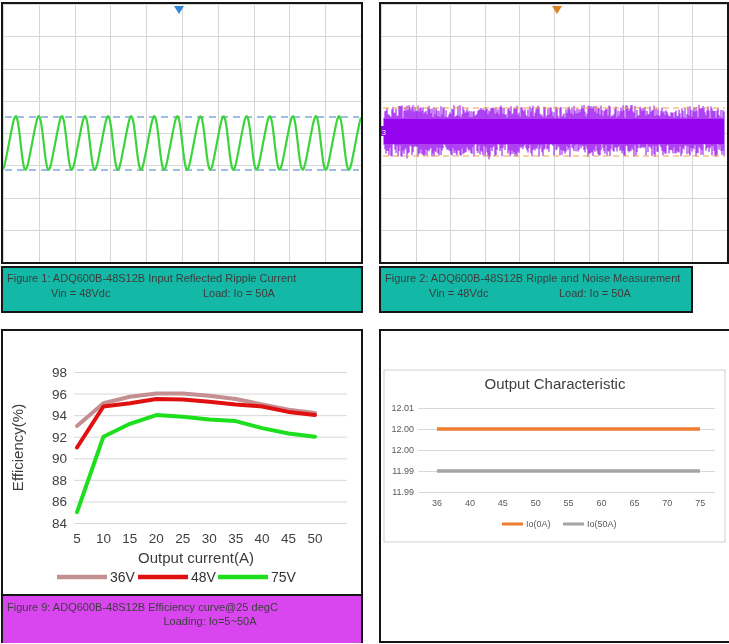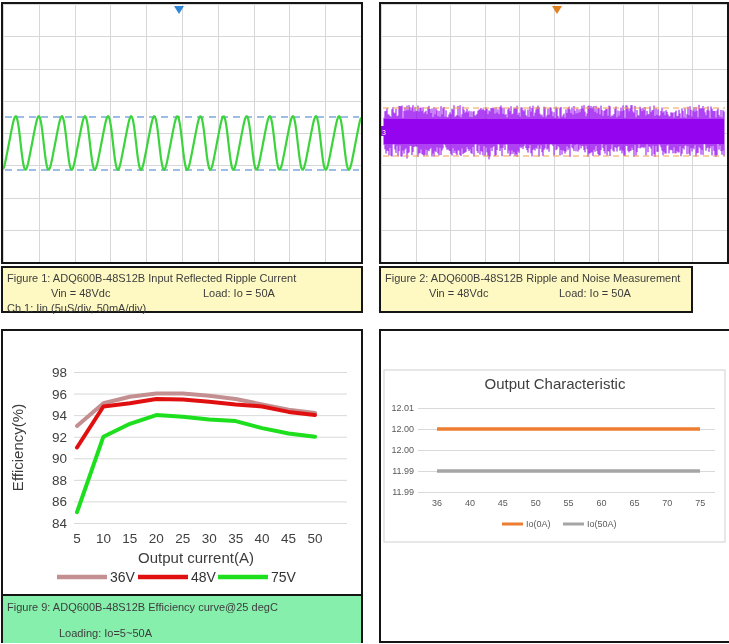--- a/index.html
+++ b/index.html
@@ -9,32 +9,32 @@
   }
   *{box-sizing:border-box;}
   .panel{position:absolute;background:#fff;}
   #p1{left:1px;top:2px;width:362px;}
   #p2{left:379px;top:2px;width:314px;}
   #p3{left:1px;top:329px;width:362px;height:314px;border:2px solid #151515;}
   #p4{left:379px;top:329px;width:392px;height:314px;border:2px solid #151515;}
   svg.scope{display:block;border:2px solid #151515;background:#fff;}
   .capbox{
     border:2px solid #151515;margin-top:2px;height:47px;
-    font-size:11px;color:#3d3d3d;padding-top:3px;background:#fef9c3;
+    font-size:11px;color:#3d3d3d;padding-top:3px;background:#14b8a6;
   }
   .cl{height:15px;line-height:15px;padding-left:4px;white-space:nowrap;}
   .cl.rel{position:relative;padding-left:0;}
   .vin{position:absolute;left:48px;}
   #p1 .load{position:absolute;left:200px;}
   #p2 .load{position:absolute;left:178px;}
   .chart-capbox{
     border-top:2px solid #151515;height:49px;font-size:11px;color:#3d3d3d;
-    padding:5px 0 0 4px;background:#86efac;
+    padding:5px 0 0 4px;background:#d946ef;
   }
-  .loading-line{padding-left:52px;margin-top:14px;}
+  .loading-line{padding-left:52px;margin-top:2px;text-align:center;}
   svg text{font-family:"Liberation Sans",sans-serif;}
 </style>
 </head>
 <body>
 
 <div class="panel" id="p1">
   <svg id="scope1" class="scope" width="362" height="262">
       <line x1="0.5" y1="0" x2="0.5" y2="258" stroke="#d7d7d7" stroke-width="1"></line>
       <line x1="36.5" y1="0" x2="36.5" y2="258" stroke="#d7d7d7" stroke-width="1"></line>
       <line x1="72.5" y1="0" x2="72.5" y2="258" stroke="#d7d7d7" stroke-width="1"></line>
@@ -59,21 +59,20 @@
       <line x1="2" y1="166" x2="356" y2="166" stroke="#7fa8dc" stroke-width="1.3" stroke-dasharray="7,5"></line>
       <path d="M0.0 165.4L1.0 163.1L2.0 159.3L3.0 154.6L4.0 149.5L5.0 144.3L6.0 139.2L7.0 134.0L8.0 128.8L9.0 123.7L10.0 119.0L11.0 115.1L12.0 112.7L13.0 112.2L14.0 114.2L15.0 118.8L16.0 125.5L17.0 133.8L18.0 142.8L19.0 151.2L20.0 158.3L21.0 163.2L22.0 165.6L23.0 165.6L24.0 163.4L25.0 159.7L26.0 155.1L27.0 150.0L28.0 144.8L29.0 139.7L30.0 134.5L31.0 129.3L32.0 124.2L33.0 119.4L34.0 115.4L35.0 112.8L36.0 112.2L37.0 113.9L38.0 118.2L39.0 124.8L40.0 133.0L41.0 141.9L42.0 150.5L43.0 157.7L44.0 162.8L45.0 165.5L46.0 165.7L47.0 163.7L48.0 160.1L49.0 155.6L50.0 150.5L51.0 145.3L52.0 140.2L53.0 135.0L54.0 129.8L55.0 124.7L56.0 119.9L57.0 115.8L58.0 113.0L59.0 112.1L60.0 113.7L61.0 117.7L62.0 124.1L63.0 132.1L64.0 141.0L65.0 149.7L66.0 157.1L67.0 162.4L68.0 165.3L69.0 165.7L70.0 164.0L71.0 160.5L72.0 156.0L73.0 151.0L74.0 145.8L75.0 140.7L76.0 135.5L77.0 130.3L78.0 125.2L79.0 120.3L80.0 116.1L81.0 113.2L82.0 112.1L83.0 113.4L84.0 117.2L85.0 123.4L86.0 131.3L87.0 140.2L88.0 148.9L89.0 156.4L90.0 162.0L91.0 165.2L92.0 165.8L93.0 164.2L94.0 160.9L95.0 156.5L96.0 151.5L97.0 146.3L98.0 141.2L99.0 136.0L100.0 130.8L101.0 125.7L102.0 120.7L103.0 116.5L104.0 113.4L105.0 112.1L106.0 113.2L107.0 116.7L108.0 122.7L109.0 130.5L110.0 139.3L111.0 148.1L112.0 155.8L113.0 161.6L114.0 165.0L115.0 165.8L116.0 164.4L117.0 161.3L118.0 156.9L119.0 152.0L120.0 146.9L121.0 141.7L122.0 136.5L123.0 131.3L124.0 126.2L125.0 121.2L126.0 116.8L127.0 113.6L128.0 112.2L129.0 113.0L130.0 116.3L131.0 122.0L132.0 129.7L133.0 138.4L134.0 147.3L135.0 155.1L136.0 161.1L137.0 164.8L138.0 165.9L139.0 164.7L140.0 161.6L141.0 157.4L142.0 152.5L143.0 147.4L144.0 142.2L145.0 137.0L146.0 131.8L147.0 126.6L148.0 121.7L149.0 117.2L150.0 113.9L151.0 112.2L152.0 112.8L153.0 115.8L154.0 121.3L155.0 128.9L156.0 137.6L157.0 146.4L158.0 154.4L159.0 160.6L160.0 164.5L161.0 165.9L162.0 164.9L163.0 162.0L164.0 157.9L165.0 153.0L166.0 147.9L167.0 142.7L168.0 137.5L169.0 132.3L170.0 127.1L171.0 122.1L172.0 117.6L173.0 114.1L174.0 112.3L175.0 112.6L176.0 115.4L177.0 120.7L178.0 128.1L179.0 136.7L180.0 145.6L181.0 153.7L182.0 160.1L183.0 164.3L184.0 165.8L185.0 165.1L186.0 162.3L187.0 158.3L188.0 153.5L189.0 148.4L190.0 143.2L191.0 138.0L192.0 132.8L193.0 127.6L194.0 122.6L195.0 118.0L196.0 114.4L197.0 112.4L198.0 112.5L199.0 115.0L200.0 120.1L201.0 127.3L202.0 135.8L203.0 144.7L204.0 153.0L205.0 159.6L206.0 164.0L207.0 165.8L208.0 165.2L209.0 162.7L210.0 158.7L211.0 154.0L212.0 148.9L213.0 143.7L214.0 138.5L215.0 133.3L216.0 128.1L217.0 123.1L218.0 118.4L219.0 114.7L220.0 112.5L221.0 112.4L222.0 114.7L223.0 119.5L224.0 126.5L225.0 135.0L226.0 143.9L227.0 152.2L228.0 159.1L229.0 163.7L230.0 165.7L231.0 165.4L232.0 163.0L233.0 159.2L234.0 154.4L235.0 149.4L236.0 144.2L237.0 139.0L238.0 133.8L239.0 128.6L240.0 123.6L241.0 118.8L242.0 115.0L243.0 112.6L244.0 112.3L245.0 114.3L246.0 118.9L247.0 125.8L248.0 134.1L249.0 143.0L250.0 151.5L251.0 158.5L252.0 163.3L253.0 165.6L254.0 165.5L255.0 163.3L256.0 159.6L257.0 154.9L258.0 149.9L259.0 144.7L260.0 139.5L261.0 134.3L262.0 129.1L263.0 124.0L264.0 119.3L265.0 115.3L266.0 112.8L267.0 112.2L268.0 114.0L269.0 118.4L270.0 125.0L271.0 133.3L272.0 142.2L273.0 150.7L274.0 157.9L275.0 163.0L276.0 165.5L277.0 165.6L278.0 163.6L279.0 160.0L280.0 155.4L281.0 150.4L282.0 145.2L283.0 140.0L284.0 134.8L285.0 129.6L286.0 124.5L287.0 119.7L288.0 115.7L289.0 112.9L290.0 112.2L291.0 113.7L292.0 117.9L293.0 124.3L294.0 132.4L295.0 141.3L296.0 149.9L297.0 157.3L298.0 162.6L299.0 165.4L300.0 165.7L301.0 163.9L302.0 160.4L303.0 155.9L304.0 150.9L305.0 145.7L306.0 140.5L307.0 135.3L308.0 130.1L309.0 125.0L310.0 120.1L311.0 116.0L312.0 113.1L313.0 112.1L314.0 113.5L315.0 117.4L316.0 123.6L317.0 131.6L318.0 140.4L319.0 149.1L320.0 156.7L321.0 162.2L322.0 165.2L323.0 165.8L324.0 164.1L325.0 160.8L326.0 156.3L327.0 151.4L328.0 146.2L329.0 141.0L330.0 135.8L331.0 130.6L332.0 125.5L333.0 120.6L334.0 116.4L335.0 113.3L336.0 112.1L337.0 113.2L338.0 116.9L339.0 122.9L340.0 130.7L341.0 139.6L342.0 148.3L343.0 156.0L344.0 161.7L345.0 165.0L346.0 165.8L347.0 164.4L348.0 161.2L349.0 156.8L350.0 151.8L351.0 146.7L352.0 141.5L353.0 136.3L354.0 131.1L355.0 126.0L356.0 121.1L357.0 116.7L358.0 113.6" fill="none" stroke="#3cd43c" stroke-width="2.2" stroke-linejoin="round"></path>
       <polygon points="171,2 181,2 176,10" fill="#2f86d6"></polygon>
     </svg>
   <div class="capbox">
     <div class="cl">Figure 1: ADQ600B-48S12B Input Reflected Ripple Current</div>
     <div class="cl rel">
       <span class="vin">Vin = 48Vdc</span>
       <span class="load">Load: Io = 50A</span>
     </div>
-    <div class="cl">Ch 1: Iin (5uS/div, 50mA/div)</div>
   </div>
 </div>
 
 <div class="panel" id="p2">
   <svg id="scope2" class="scope" width="350" height="262">
       <line x1="0.5" y1="0" x2="0.5" y2="258" stroke="#d7d7d7" stroke-width="1"></line>
       <line x1="35.5" y1="0" x2="35.5" y2="258" stroke="#d7d7d7" stroke-width="1"></line>
       <line x1="69.5" y1="0" x2="69.5" y2="258" stroke="#d7d7d7" stroke-width="1"></line>
       <line x1="104.5" y1="0" x2="104.5" y2="258" stroke="#d7d7d7" stroke-width="1"></line>
       <line x1="138.5" y1="0" x2="138.5" y2="258" stroke="#d7d7d7" stroke-width="1"></line>

